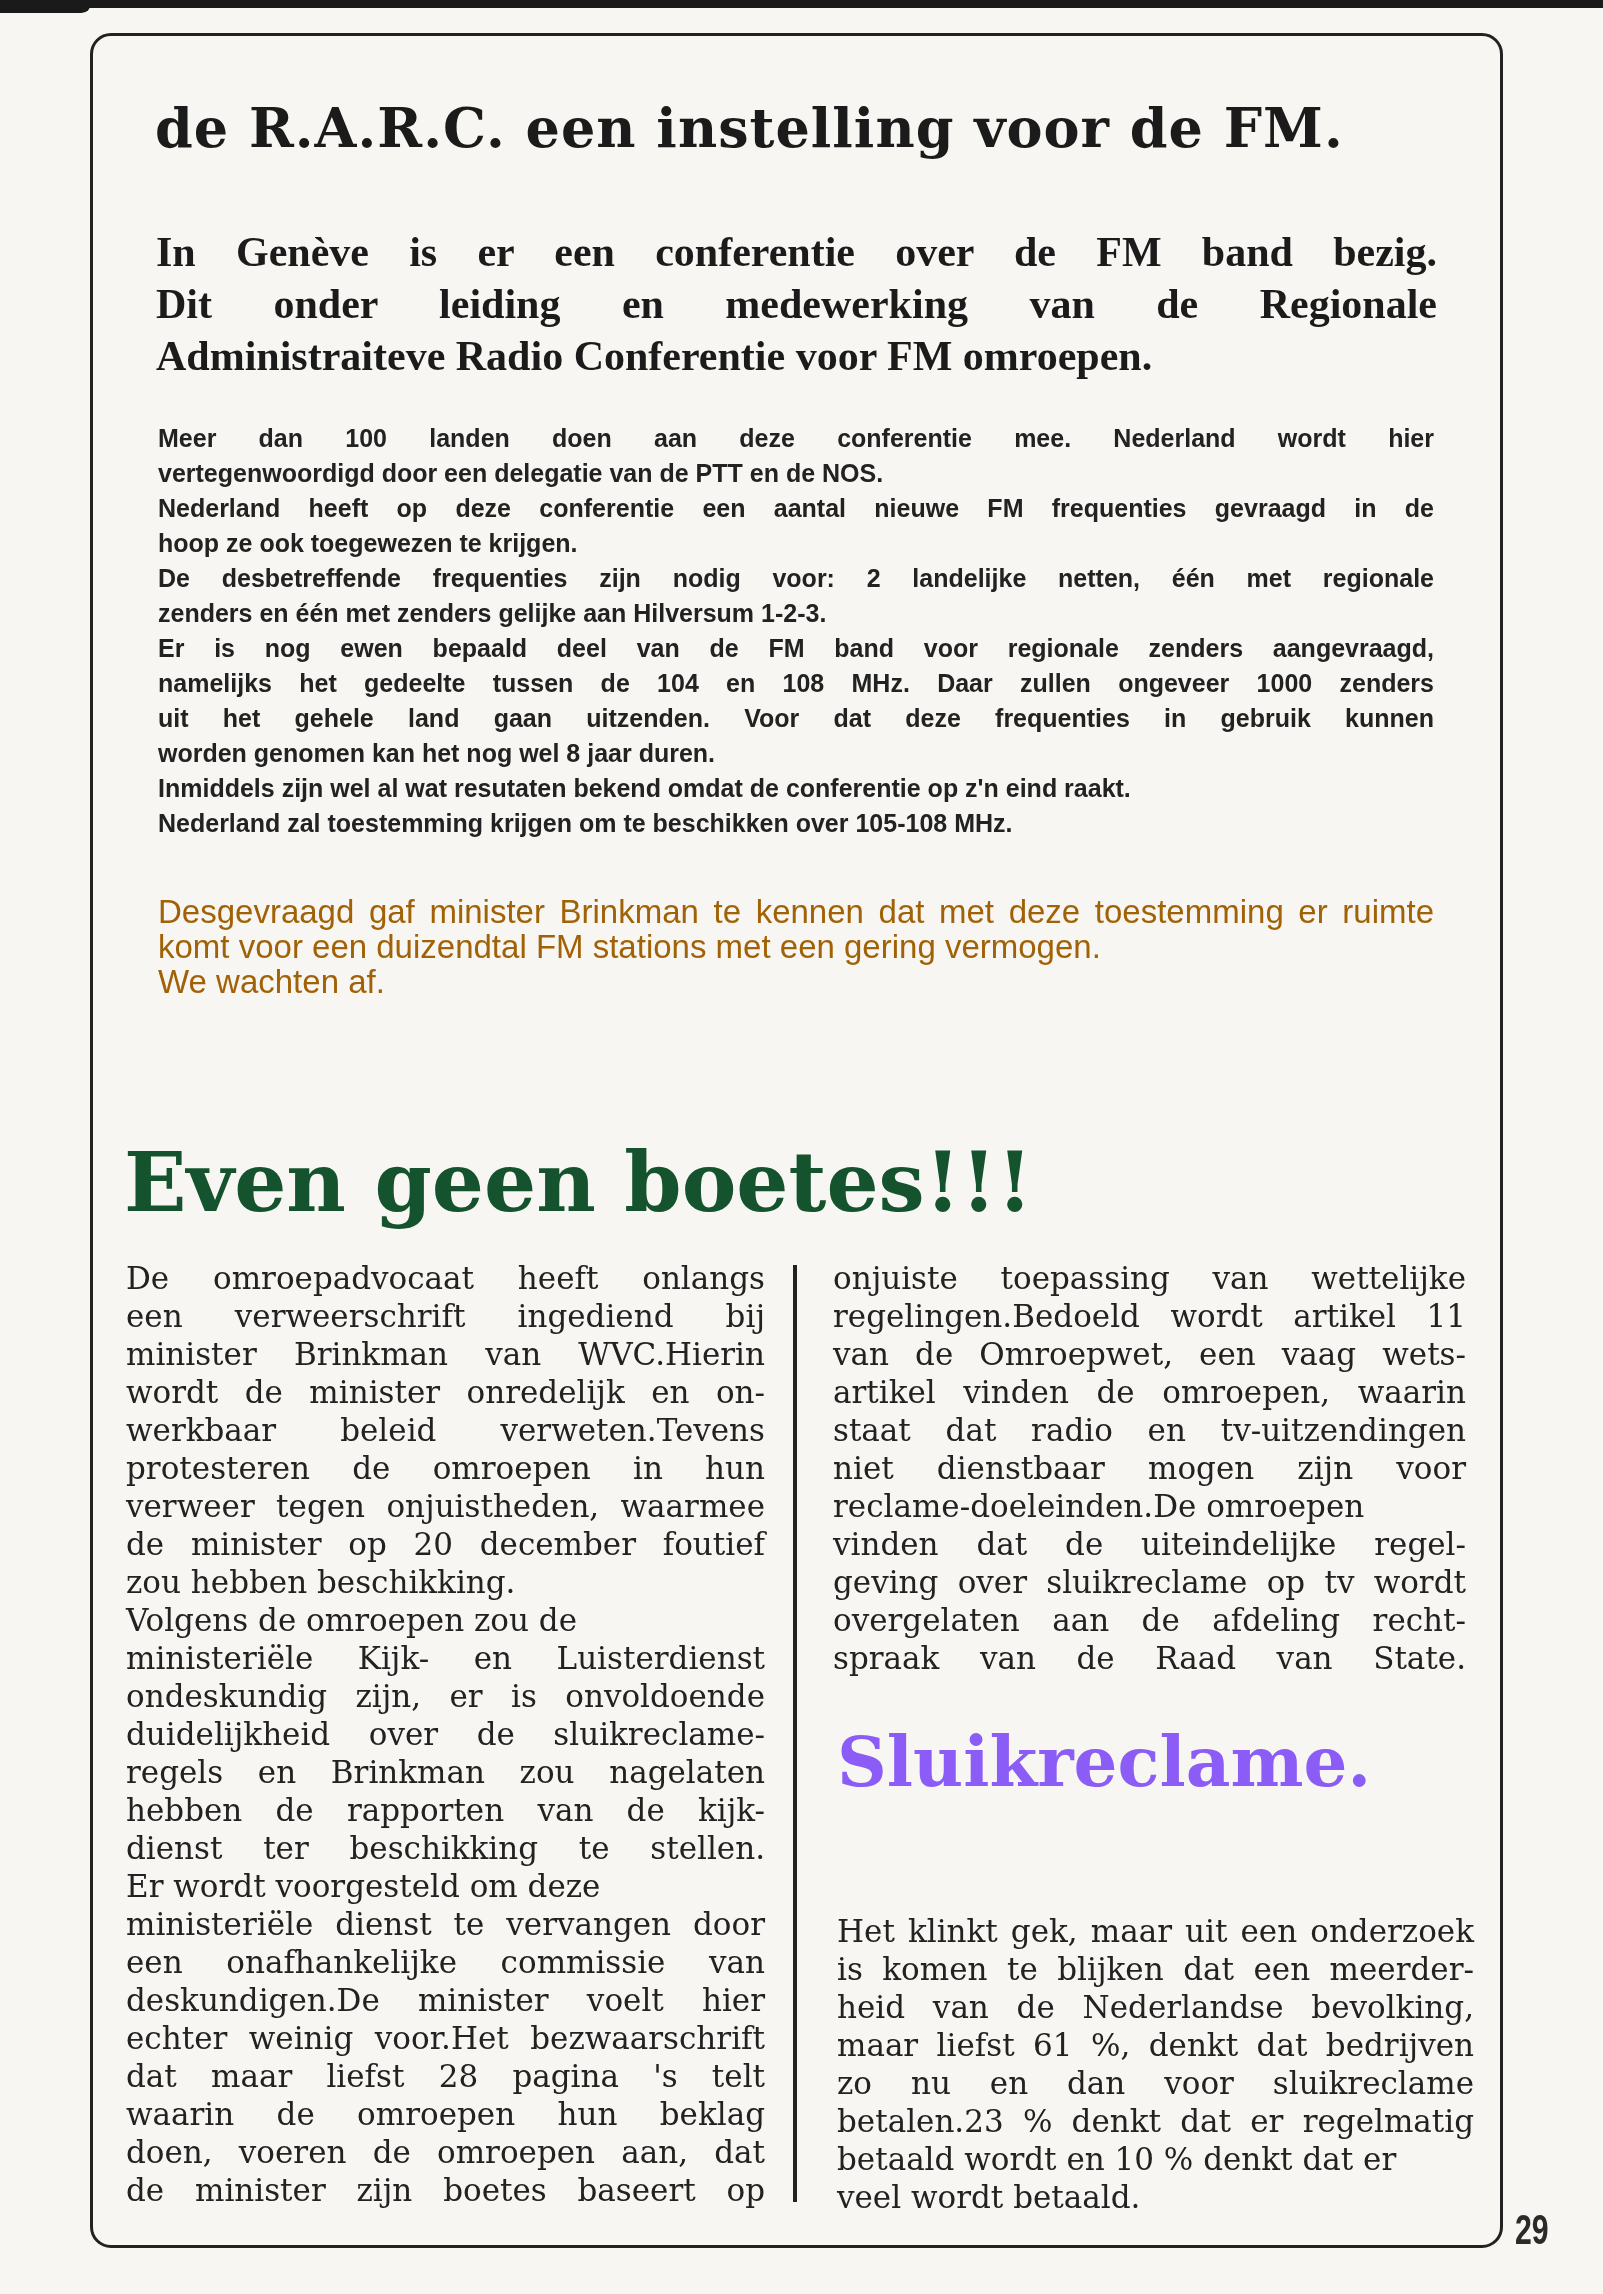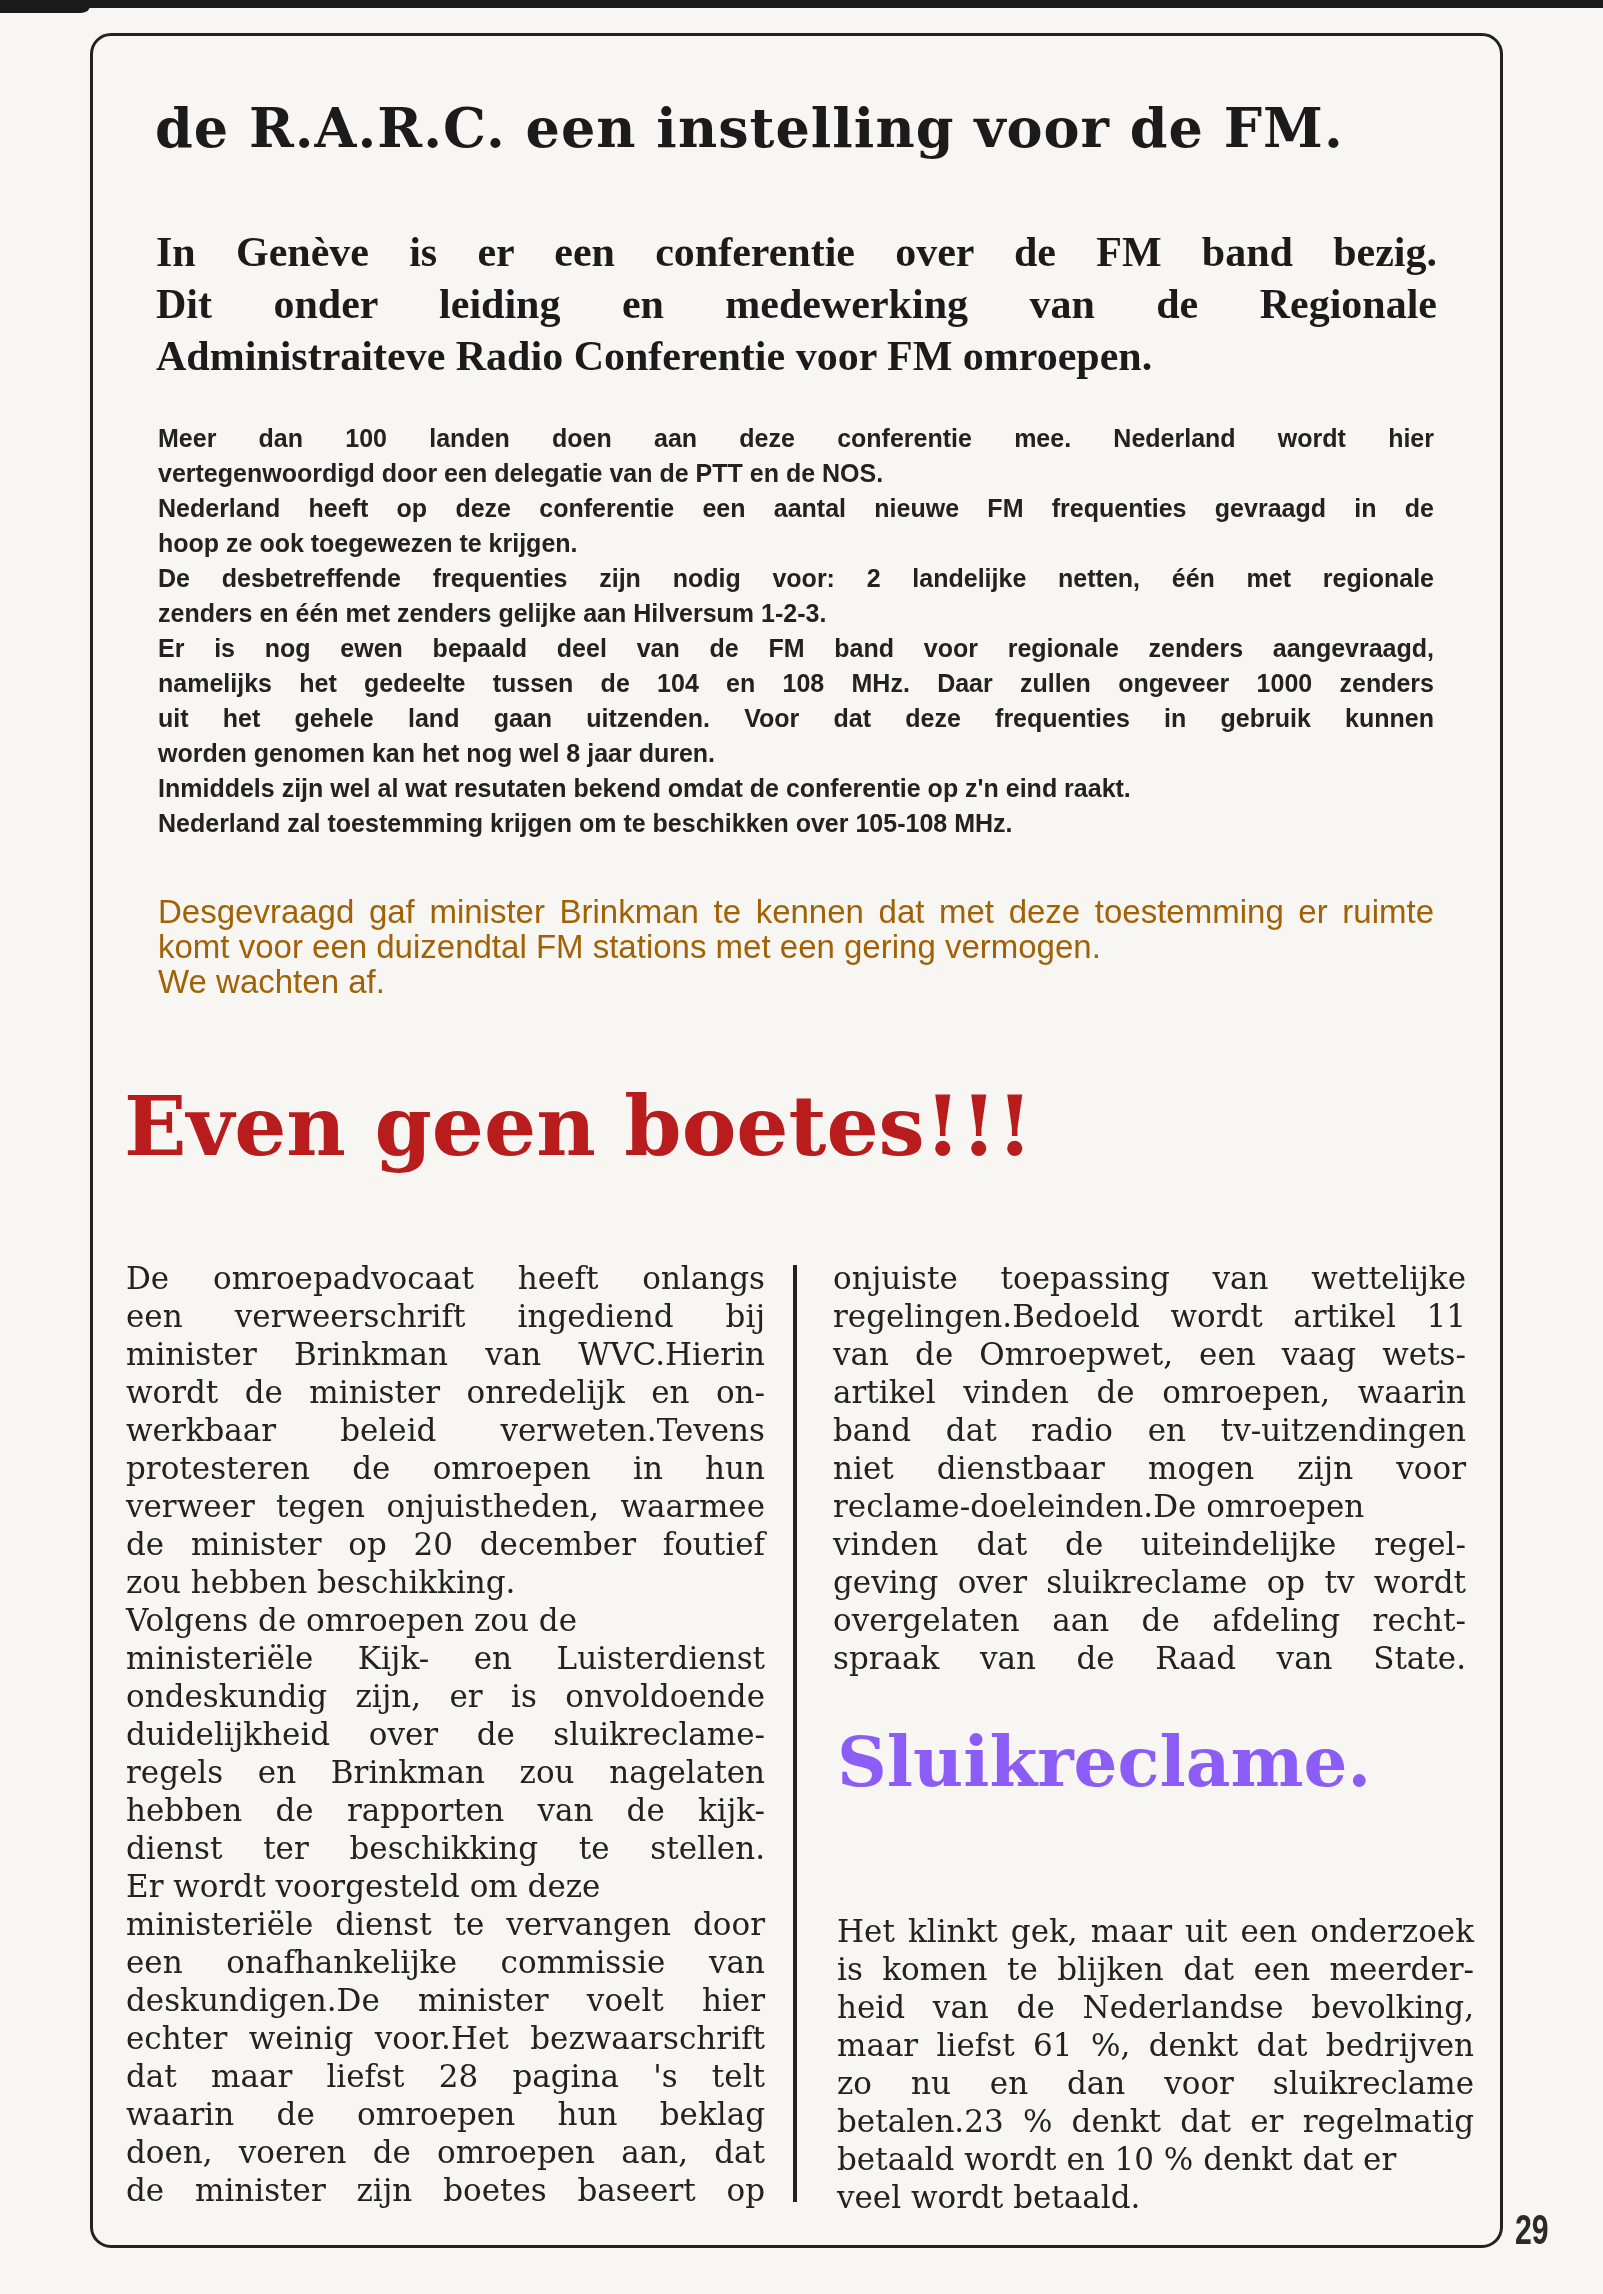--- a/index.html
+++ b/index.html
@@ -34,22 +34,22 @@
   }
   .small div { white-space: nowrap; }
   .small div.j { text-align: justify; text-align-last: justify; }
   .small2 {
     position: absolute; left: 158px; top: 894px; width: 1276px;
     font-family: "Liberation Sans", sans-serif; font-size: 33px; line-height: 35px; color: #a16207;
   }
   .small2 div { white-space: nowrap; }
   .small2 div.j { text-align: justify; text-align-last: justify; }
   .h2 {
-    position: absolute; left: 124px; top: 1078px;
-    font-family: "DejaVu Serif", serif; font-weight: bold; font-size: 82px; color: #b91c1c; white-space: nowrap;
+    position: absolute; left: 124px; top: 1134px;
+    font-family: "DejaVu Serif", serif; font-weight: bold; font-size: 82px; color: #14532d; white-space: nowrap;
   }
   .col {
     position: absolute; top: 1259px;
     font-family: "DejaVu Serif", serif; font-size: 31px; line-height: 38px; color: #222;
   }
   .col div { white-space: nowrap; text-align: justify; text-align-last: justify; }
   .col div.l { text-align-last: left; }
   .col-left { left: 126px; width: 639px; }
   .col-right { left: 833px; width: 633px; }
   .divider { position: absolute; left: 793px; top: 1265px; width: 3.8px; height: 937px; background: #222; }
@@ -130,21 +130,21 @@
   <div>de minister zijn boetes baseert op</div>
 </div>
 
 <div class="divider"></div>
 
 <div class="col col-right">
   <div>onjuiste toepassing van wettelijke</div>
   <div>regelingen.Bedoeld wordt artikel 11</div>
   <div>van de Omroepwet, een vaag wets-</div>
   <div>artikel vinden de omroepen, waarin</div>
-  <div>band dat radio en tv-uitzendingen</div>
+  <div>staat dat radio en tv-uitzendingen</div>
   <div>niet dienstbaar mogen zijn voor</div>
   <div class="l">reclame-doeleinden.De omroepen</div>
   <div>vinden dat de uiteindelijke regel-</div>
   <div>geving over sluikreclame op tv wordt</div>
   <div>overgelaten aan de afdeling recht-</div>
   <div>spraak van de Raad van State.</div>
 </div>
 
 <div class="h3">Sluikreclame.</div>
 

